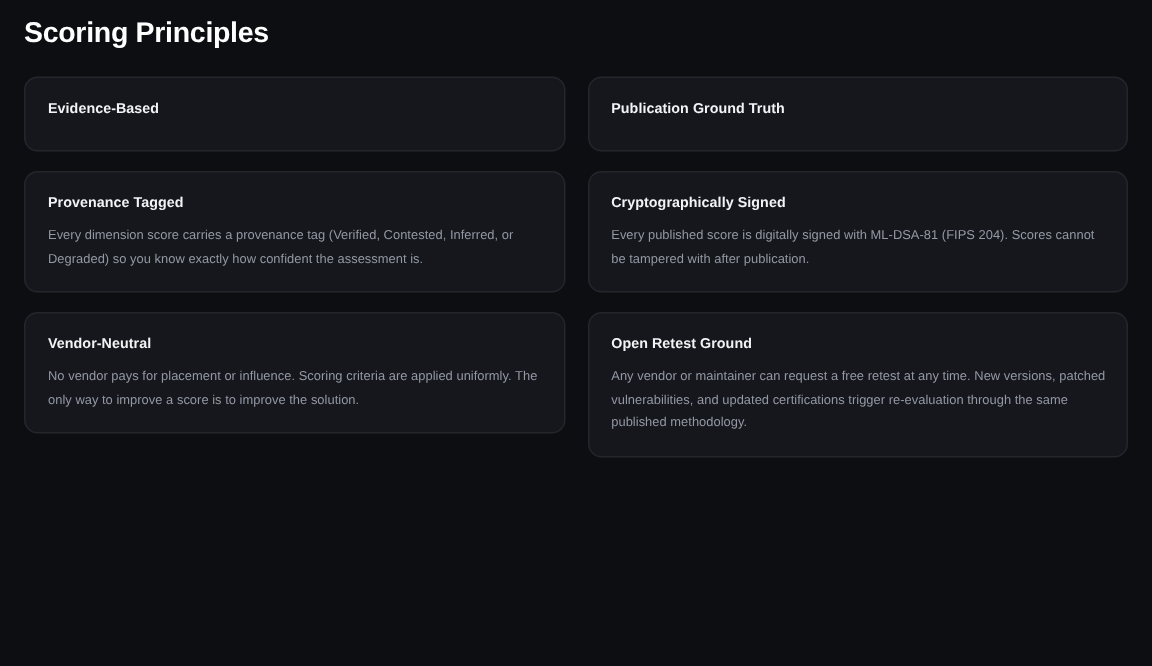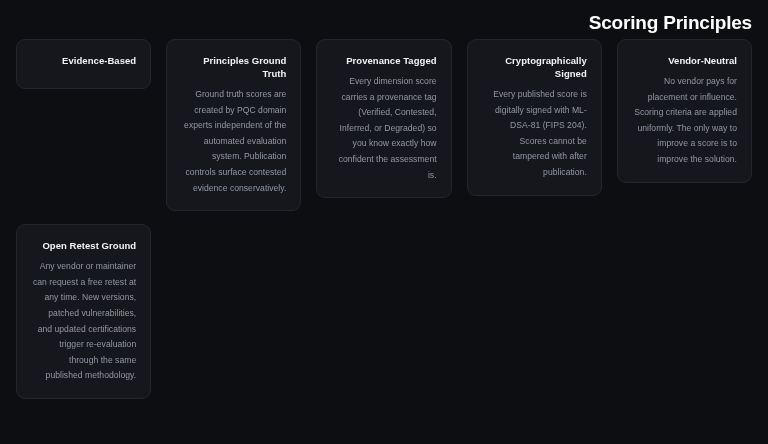--- a/index.html
+++ b/index.html
@@ -13,37 +13,36 @@
     font-family: "Liberation Sans", sans-serif;
     -webkit-font-smoothing: antialiased;
     overflow: hidden;
   }
   .page {
     width: 768px;
     height: 444px;
     box-sizing: border-box;
     padding: 0 16px;
     position: relative;
-    text-align: right;
   }
   .page-title {
     color: #ffffff;
     font-size: 19px;
     font-weight: bold;
     letter-spacing: -0.2px;
     margin: 0;
     padding-top: 10px;
     line-height: 26px;
   }
   .grid {
     display: grid;
-    grid-template-columns: repeat(5, 1fr);
+    grid-template-columns: repeat(2, 1fr);
     column-gap: 15px;
     row-gap: 13px;
-    margin-top: 3px;
+    margin-top: 15px;
     align-items: start;
   }
   .card {
     background: #16171c;
     border: 1px solid #25262c;
     border-radius: 9px;
     box-sizing: border-box;
     padding: 14px 14px 14px 15px;
   }
   .card-title {
@@ -69,22 +68,21 @@
 
   <h1 class="page-title">Scoring Principles</h1>
 
   <div class="grid">
 
     <div class="card">
       <div class="card-title">Evidence-Based</div>
     </div>
 
     <div class="card">
-      <div class="card-title">Principles Ground Truth</div>
-      <p class="card-body">Ground truth scores are created by PQC domain experts independent of the automated evaluation system. Publication controls surface contested evidence conservatively.</p>
+      <div class="card-title">Publication Ground Truth</div>
     </div>
 
     <div class="card">
       <div class="card-title">Provenance Tagged</div>
       <p class="card-body">Every dimension score carries a provenance tag (Verified, Contested, Inferred, or Degraded) so you know exactly how confident the assessment is.</p>
     </div>
 
     <div class="card">
       <div class="card-title">Cryptographically Signed</div>
       <p class="card-body">Every published score is digitally signed with ML-DSA-81 (FIPS 204). Scores cannot be tampered with after publication.</p>

